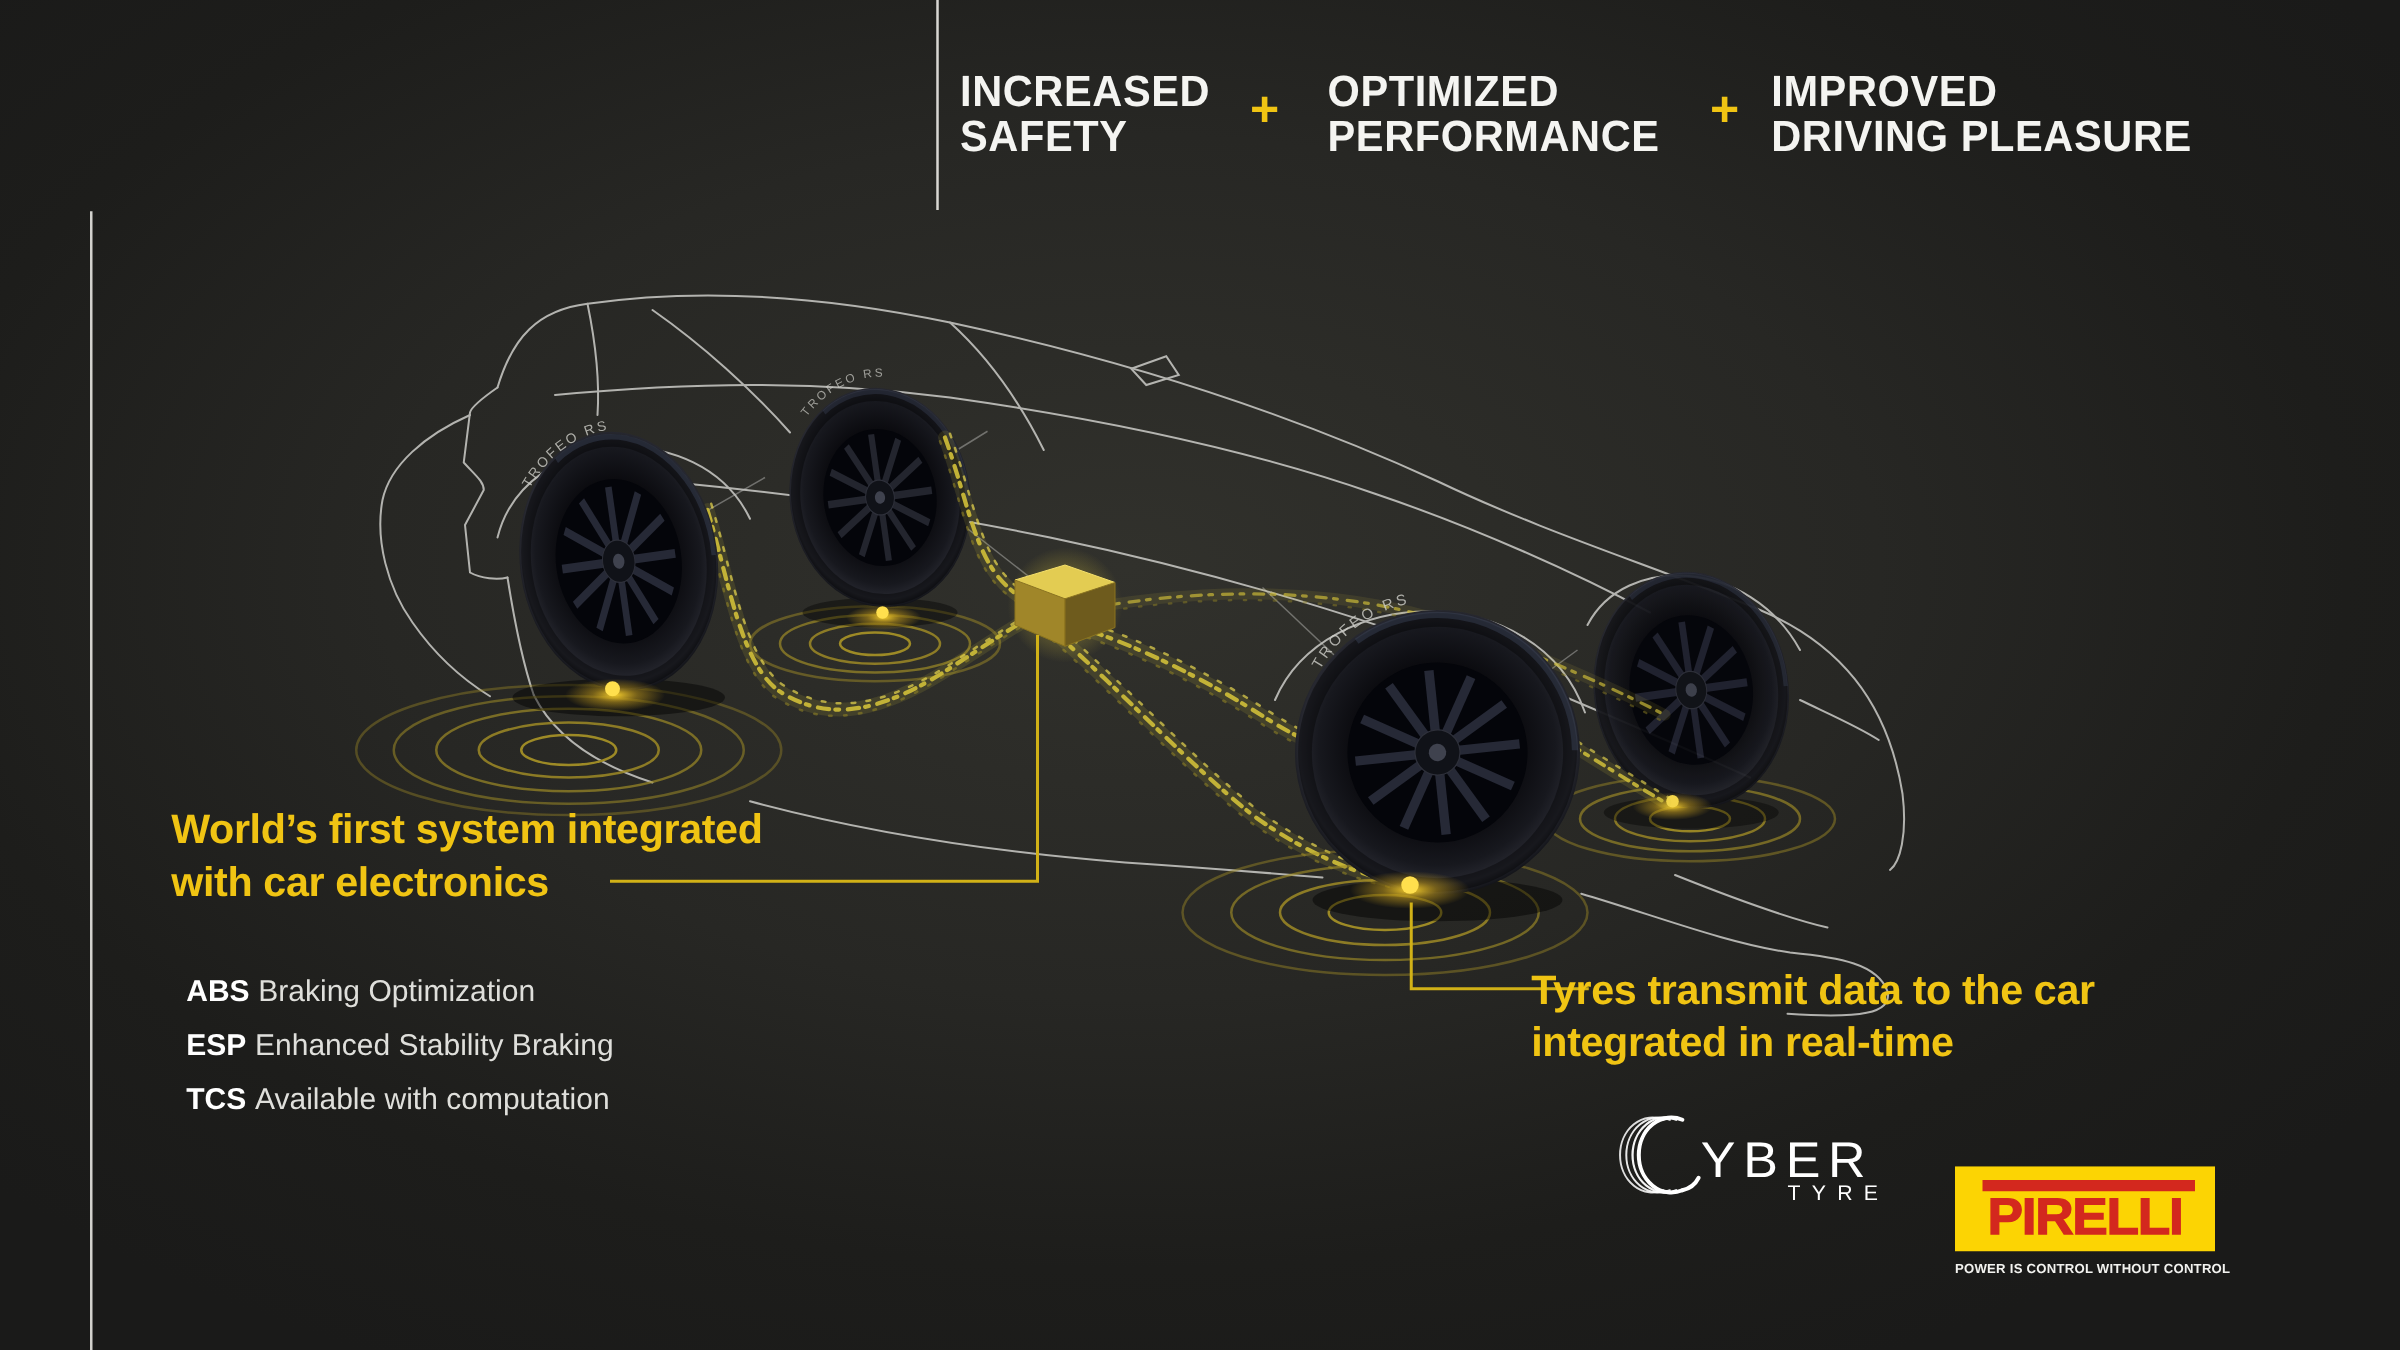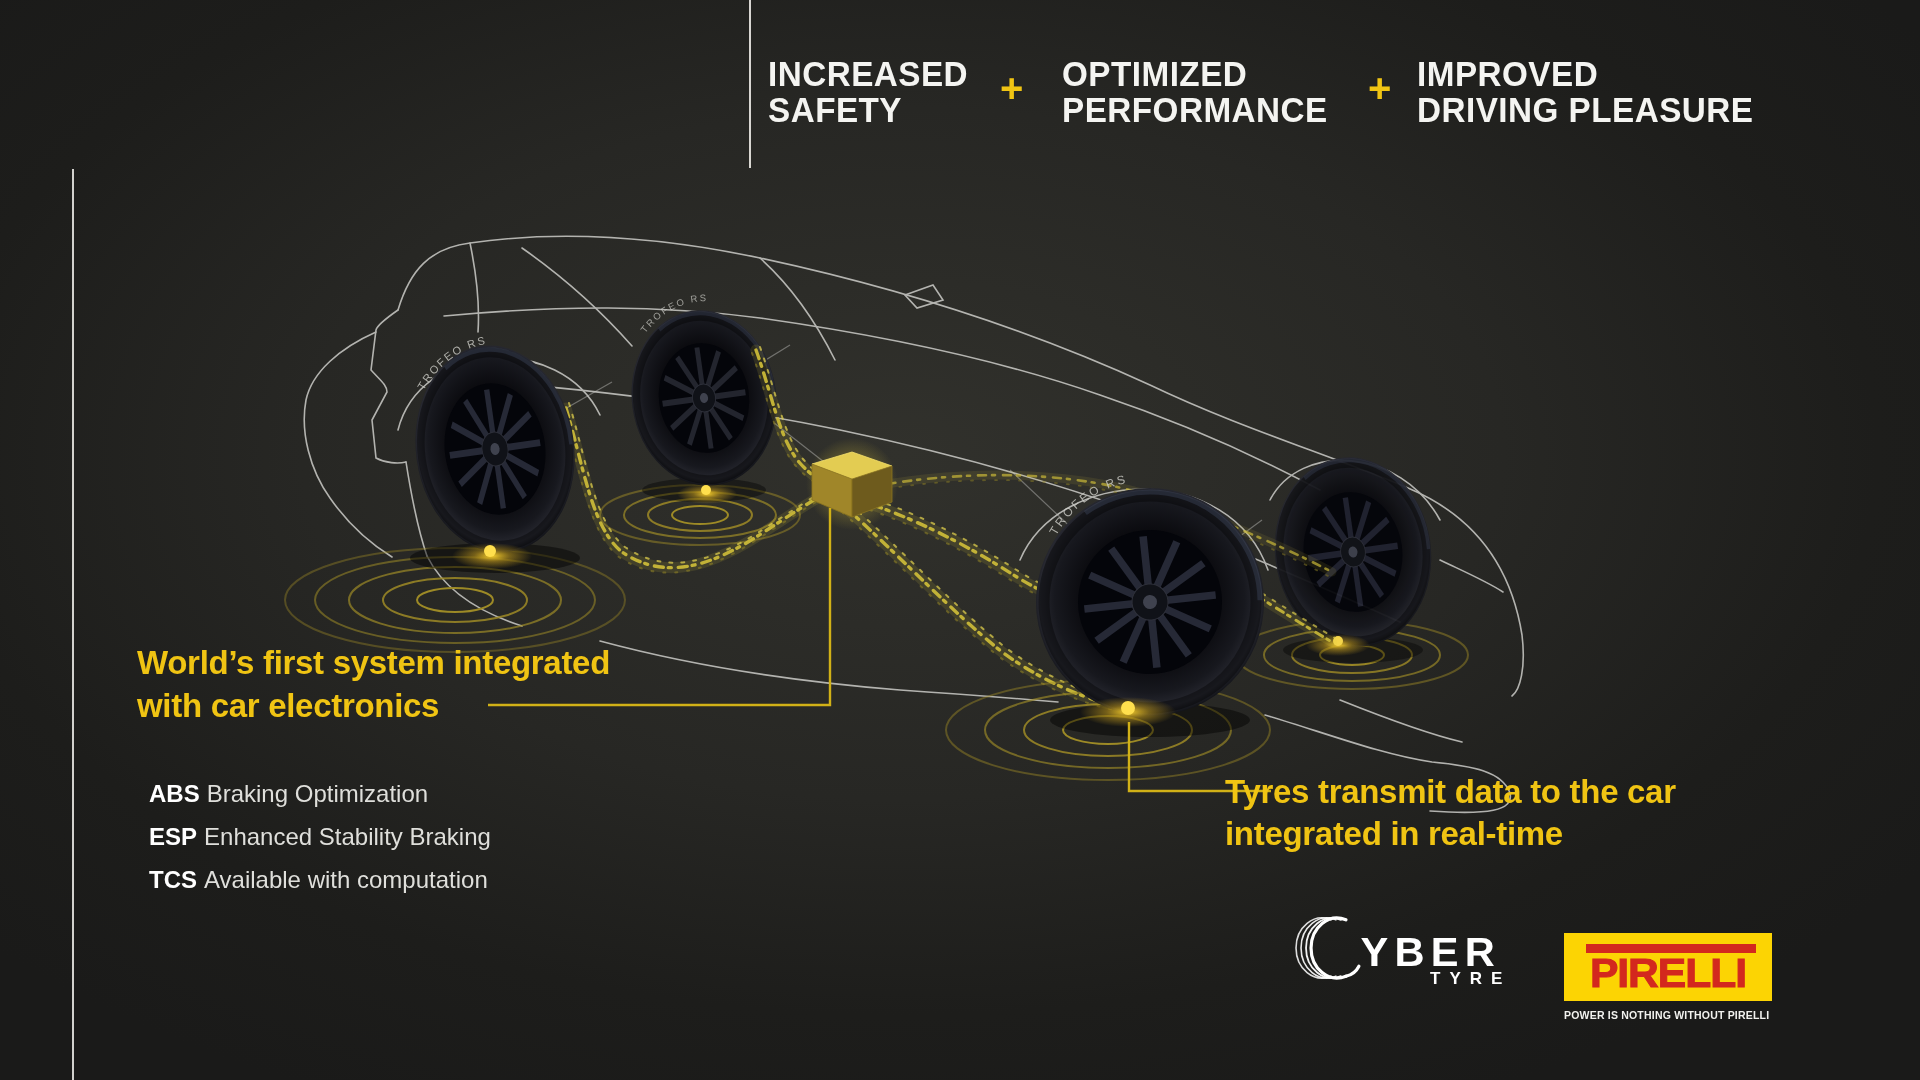--- a/index.html
+++ b/index.html
@@ -20,21 +20,21 @@
         font-size:33px;line-height:43px;letter-spacing:-.3px;white-space:nowrap;}
   .features{position:absolute;left:149px;top:780px;}
   .feature-row{color:#dfdfdb;font-size:24px;line-height:28px;margin-bottom:15px;white-space:nowrap;}
   .feature-row b{color:#ffffff;font-weight:700;margin-right:7px;}
 
   .callout-right{position:absolute;left:1225px;top:771px;color:#f0c413;font-weight:700;
         font-size:33px;line-height:42px;letter-spacing:-.3px;white-space:nowrap;}
 
   .art{position:absolute;left:0;top:0;}
 
-  .cyber-logo{position:absolute;left:1294px;top:914px;font-weight:bold;}
+  .cyber-logo{position:absolute;left:1294px;top:890px;}
   .pirelli{position:absolute;left:1564px;top:933px;text-align:right;}
   .pirelli-tagline{position:absolute;left:1564px;top:1009px;width:212px;color:#f2f2ef;
         font-size:10.5px;font-weight:700;letter-spacing:.2px;white-space:nowrap;}
 </style>
 </head>
 <body>
 
 <div class="stage">
 
   <div class="top-divider"></div>
@@ -304,15 +304,15 @@
     </svg>
   </div>
 
   <div class="pirelli">
     <svg width="212" height="70" viewBox="0 0 212 70">
       <rect x="0" y="0" width="208" height="68" fill="#fcd403"></rect>
       <rect x="22" y="11" width="170" height="9" fill="#d3281e"></rect>
       <text x="100" y="54" text-anchor="middle" font-family="Liberation Sans, sans-serif" font-size="41" font-weight="700" fill="#d3281e" stroke="#d3281e" stroke-width="1" transform="scale(1.04,1)" letter-spacing="-1">PIRELLI</text>
     </svg>
   </div>
-  <div class="pirelli-tagline">POWER IS NOTHING WITHOUT PIRELLI</div>
+  <div class="pirelli-tagline">POWER IS CONTROL WITHOUT CONTROL</div>
 
 </div>
 
 </body></html>

